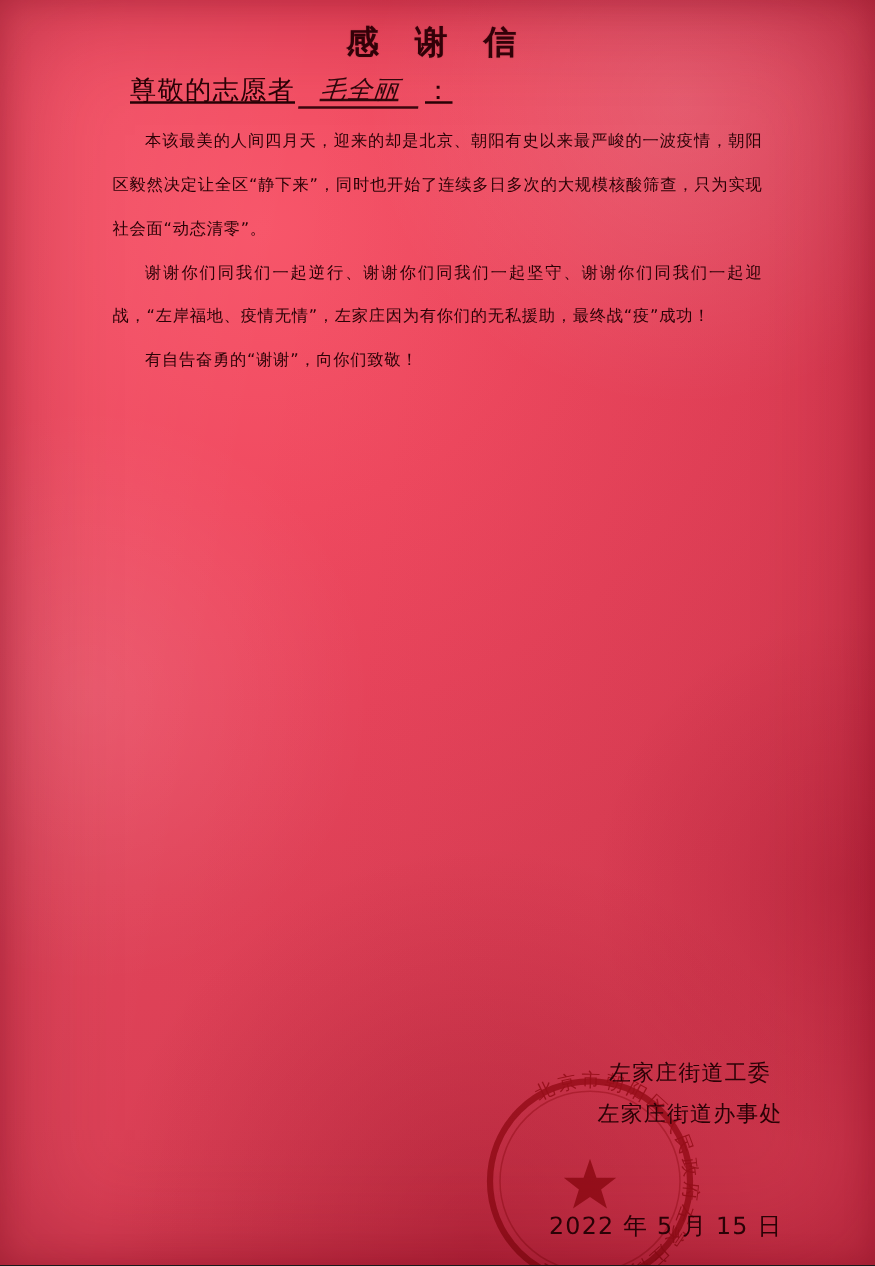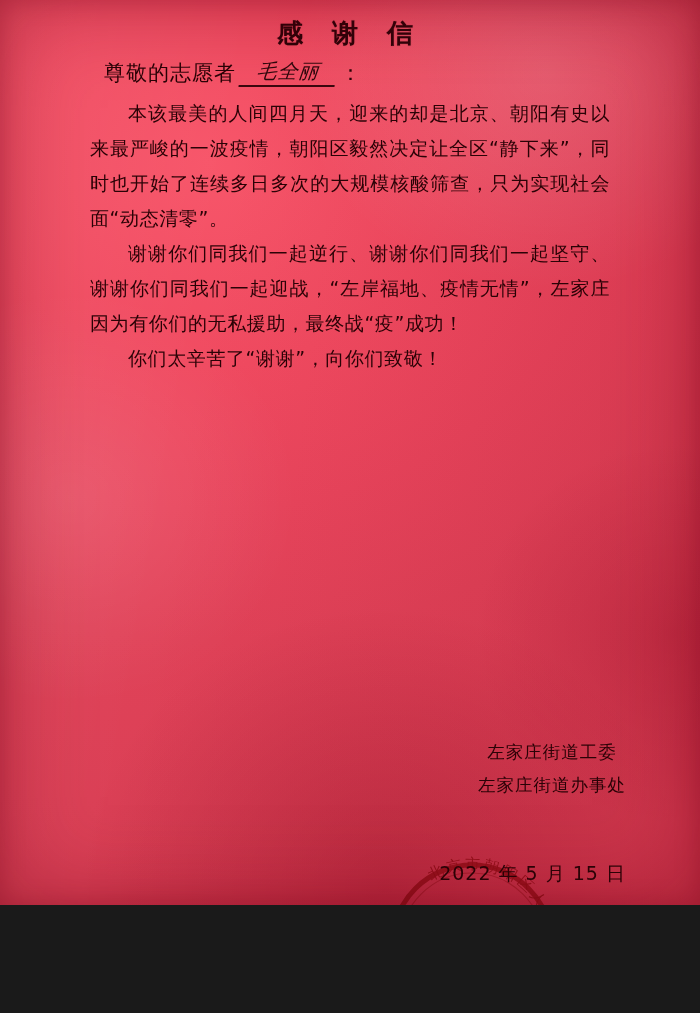--- a/index.html
+++ b/index.html
@@ -6,21 +6,21 @@
     margin: 0;
     padding: 0;
     background: #1a1a1a;
   }
   body {
     font-family: "Liberation Sans", sans-serif;
   }
   .page {
     position: relative;
     width: 700px;
-    height: 905px;
+    height: 1012px;
     overflow: hidden;
     background:
       radial-gradient(ellipse 120% 80% at 30% 18%, #f7566a 0%, #f04a60 28%, #e8455c 48%, #e04258 66%, #d93f55 100%);
   }
   
   .tex1 {
     position: absolute; inset: 0;
     background:
       radial-gradient(ellipse 60% 40% at 78% 8%, rgba(255,255,255,0.16), rgba(255,255,255,0) 60%),
       radial-gradient(ellipse 50% 35% at 10% 55%, rgba(255,255,255,0.10), rgba(255,255,255,0) 65%),
@@ -62,21 +62,22 @@
 
   .salutation {
     position: absolute;
     top: 58px;
     left: 104px;
     font-family: "DejaVu Sans", sans-serif;
     font-size: 21px;
     color: #280206;
     letter-spacing: 1px;
     display: flex;
-    align-items: center;
+    align-items: flex-start;
+    text-decoration: underline;
   }
   .salutation .name {
     display: inline-block;
     min-width: 96px;
     margin: 0 4px;
     border-bottom: 2px solid #2b0207;
     font-family: "DejaVu Serif", serif;
     font-style: italic;
     font-size: 20px;
     text-align: center;
@@ -84,21 +85,21 @@
     transform: skewX(-6deg);
     opacity: 0.92;
   }
 
   .body {
     position: absolute;
     top: 96px;
     left: 90px;
     width: 520px;
     font-family: "DejaVu Sans", sans-serif;
-    font-size: 19px;
+    font-size: 13px;
     line-height: 35px;
     color: #2a0206;
     letter-spacing: 0.6px;
     text-align: justify;
     text-justify: inter-character;
   }
   .body p {
     margin: 0 0 0 0;
     text-indent: 2em;
   }
@@ -153,21 +154,21 @@
 
     <div class="salutation">
       <span>尊敬的志愿者</span>
       <span class="name">毛全丽</span>
       <span>：</span>
     </div>
 
     <div class="body">
       <p>本该最美的人间四月天，迎来的却是北京、朝阳有史以来最严峻的一波疫情，朝阳区毅然决定让全区“静下来”，同时也开始了连续多日多次的大规模核酸筛查，只为实现社会面“动态清零”。</p>
       <p>谢谢你们同我们一起逆行、谢谢你们同我们一起坚守、谢谢你们同我们一起迎战，“左岸福地、疫情无情”，左家庄因为有你们的无私援助，最终战“疫”成功！</p>
-      <p>你们太辛苦了“谢谢”，向你们致敬！</p>
+      <p>有自告奋勇的“谢谢”，向你们致敬！</p>
     </div>
 
     <div class="seal">
       <svg width="200" height="200" viewBox="0 0 200 200" aria-hidden="true">
         <defs>
           <path id="sealArc" d="M 100,100 m -76,0 a 76,76 0 1,1 152,0 a 76,76 0 1,1 -152,0"></path>
         </defs>
         <circle cx="100" cy="100" r="80" fill="none" stroke="#b3122b" stroke-width="5" opacity="0.85"></circle>
         <circle cx="100" cy="100" r="72" fill="none" stroke="#b3122b" stroke-width="1.2" opacity="0.5"></circle>
         <text font-family="DejaVu Sans, sans-serif" font-size="15" fill="#b3122b" opacity="0.9" letter-spacing="3">

